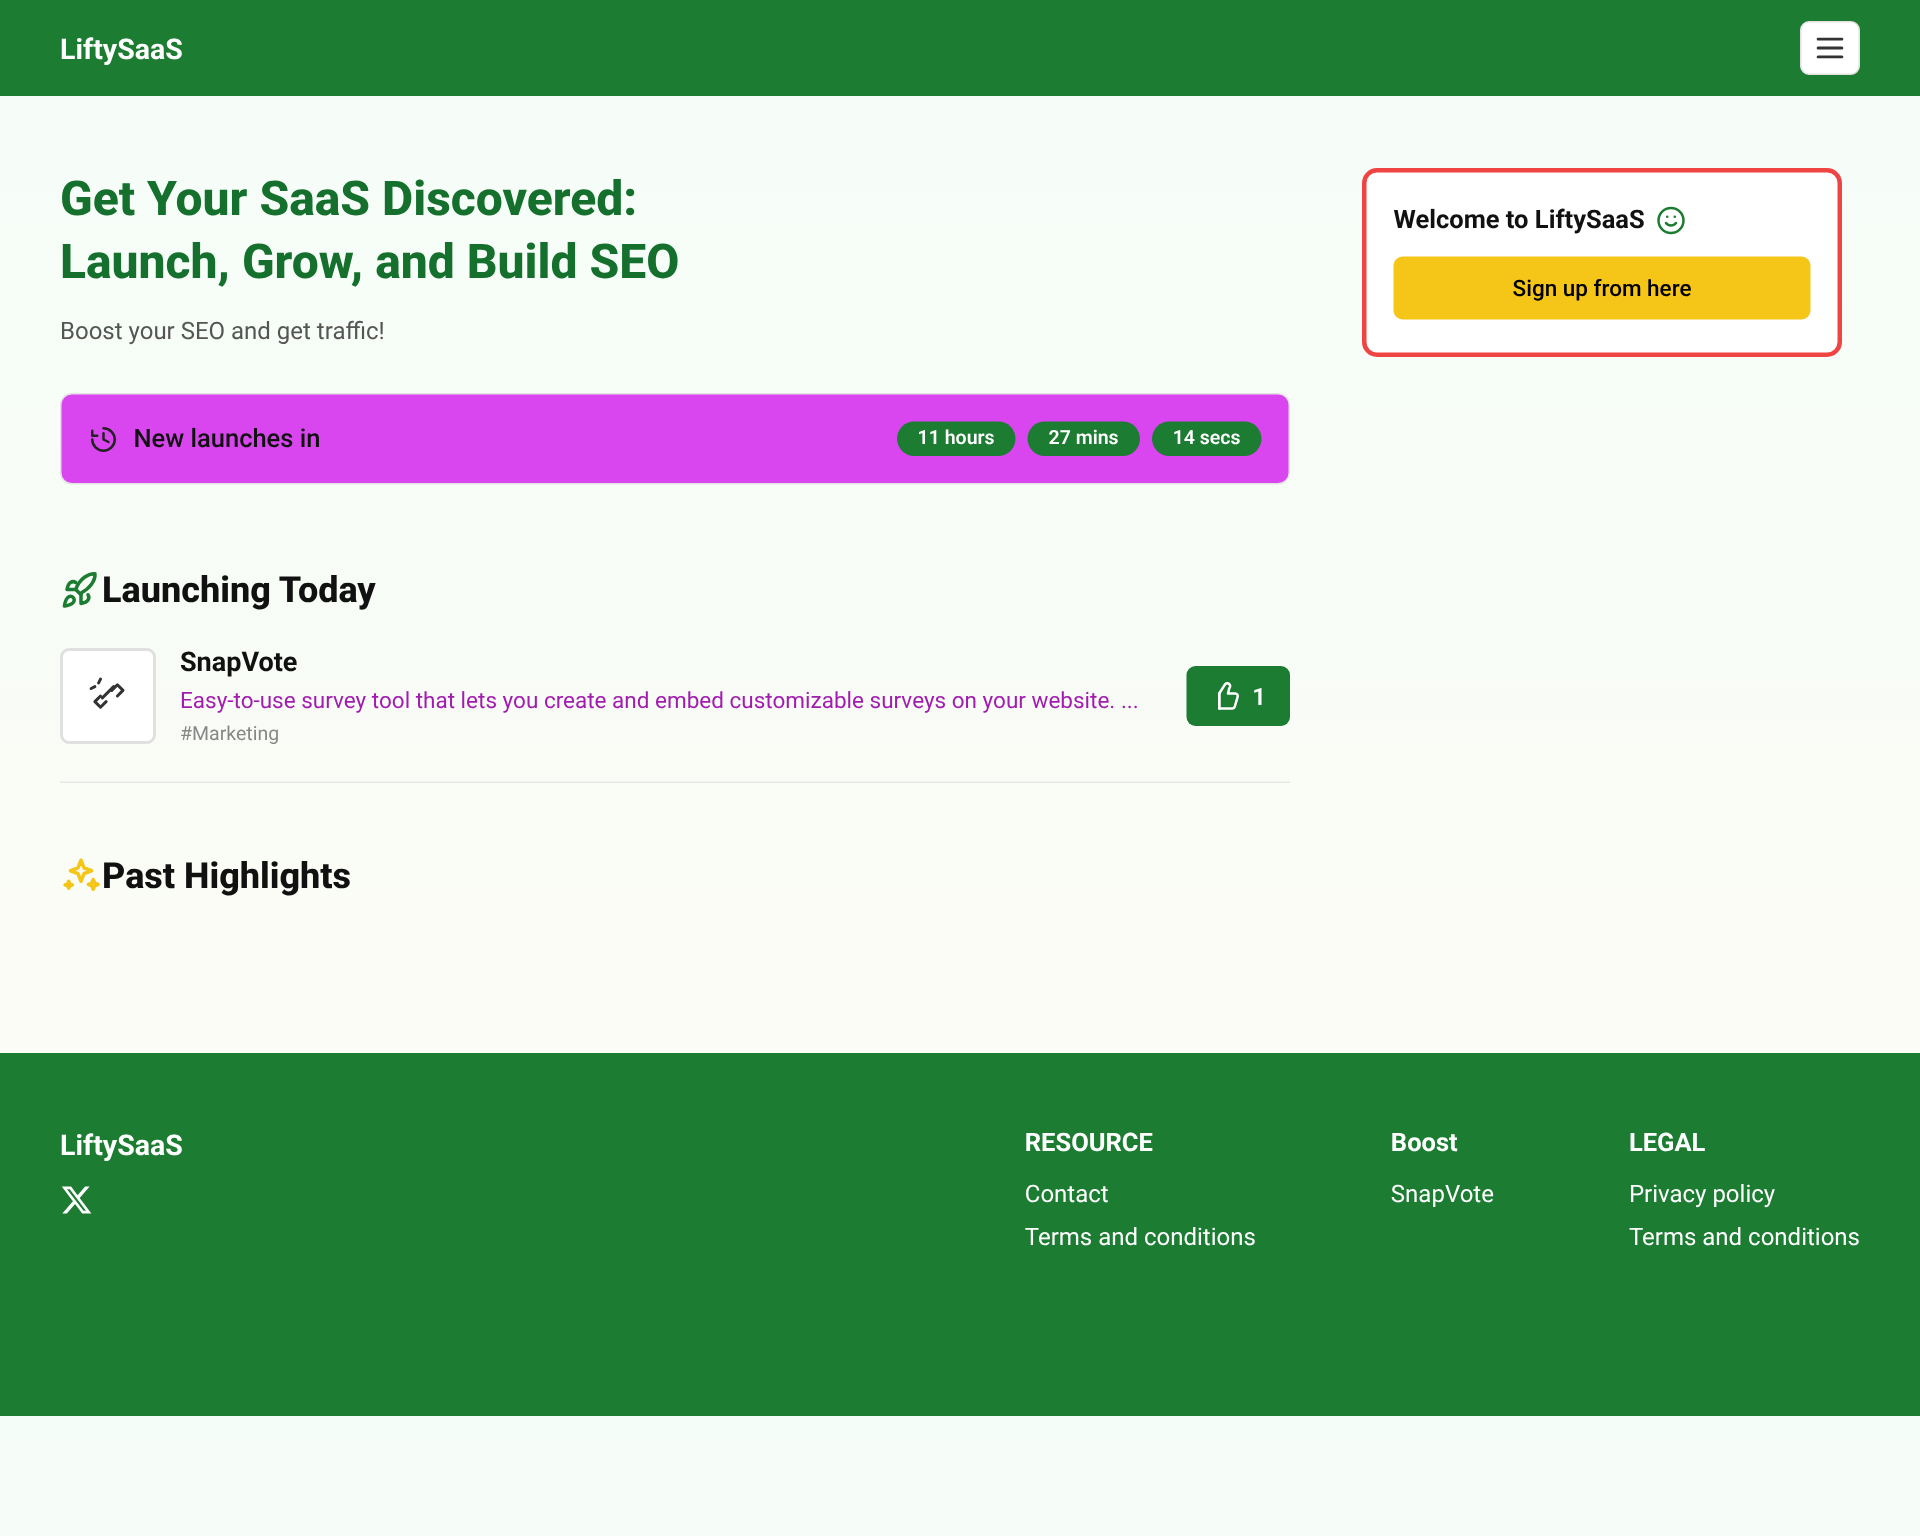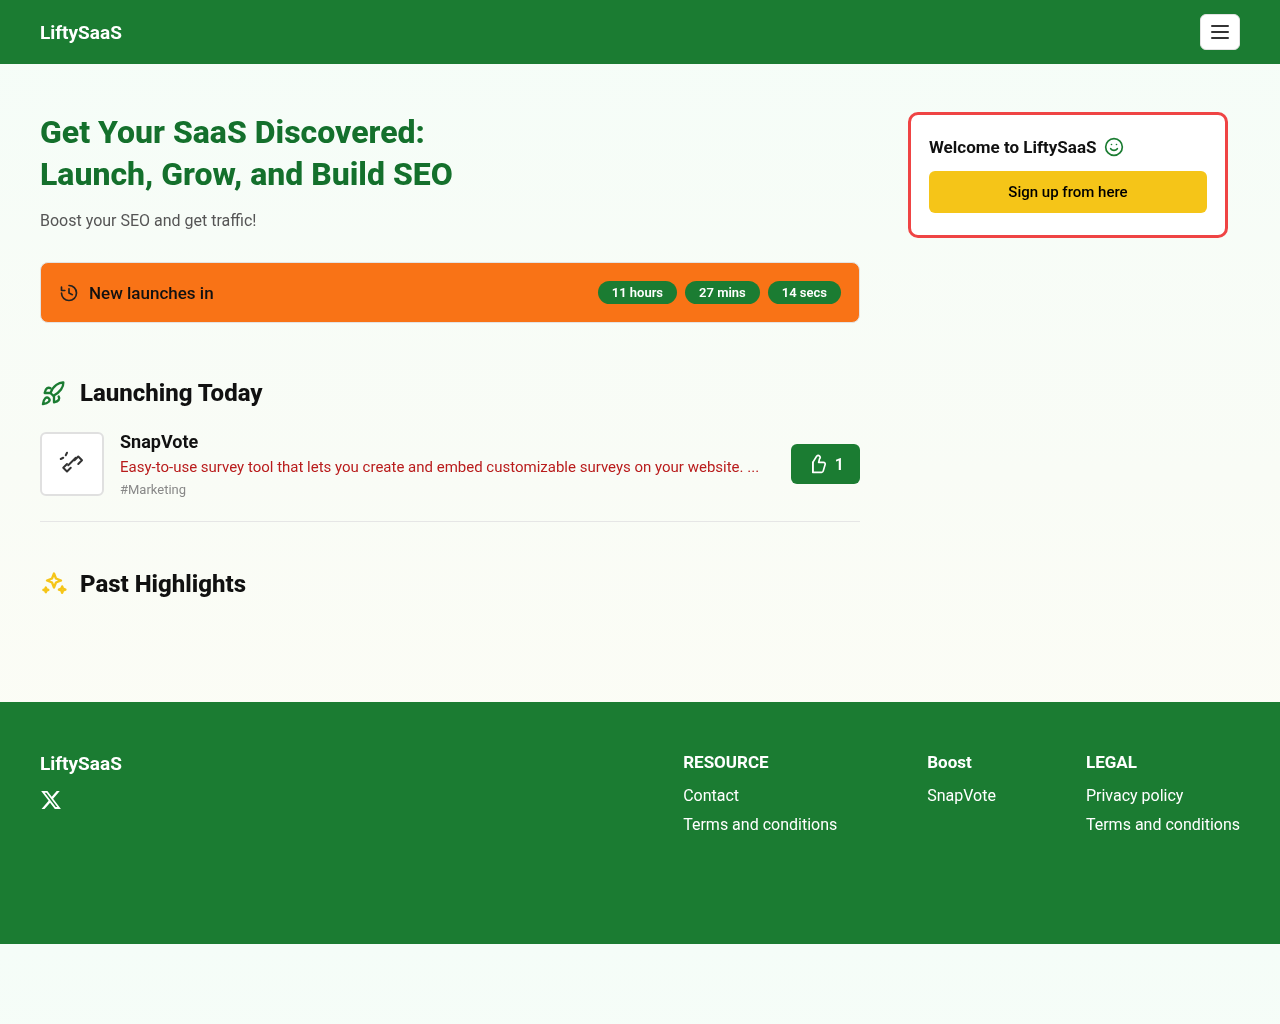--- a/index.html
+++ b/index.html
@@ -55,21 +55,21 @@
   }
   .subhead {
     color: #555;
     font-size: 16px;
     margin-bottom: 32px;
   }
   
   .countdown {
     border: 1px solid #e3e3e3;
     border-radius: 8px;
-    background: #f97316;
+    background: #d946ef;
     padding: 18px 18px;
     display: flex;
     align-items: center;
     justify-content: space-between;
     margin-bottom: 56px;
   }
   .countdown .label {
     display: flex;
     align-items: center;
     gap: 10px;
@@ -85,21 +85,20 @@
     color: #fff;
     font-size: 13px;
     font-weight: 600;
     padding: 4px 14px;
     border-radius: 999px;
   }
   
   .section-title {
     display: flex;
     align-items: center;
-    gap: 12px;
     font-size: 24px;
     font-weight: 800;
     margin-bottom: 24px;
   }
   
   .launch-row {
     display: flex;
     align-items: center;
     gap: 16px;
     padding-bottom: 24px;
@@ -118,21 +117,21 @@
   }
   .launch-body {
     flex: 1;
   }
   .launch-name {
     font-size: 18px;
     font-weight: 700;
     margin-bottom: 6px;
   }
   .launch-desc {
-    color: #b91c1c;
+    color: #a21caf;
     font-size: 15px;
     margin-bottom: 6px;
   }
   .launch-tag {
     color: #888;
     font-size: 13px;
   }
   .upvote {
     background: #1b7c32;
     color: #fff;

